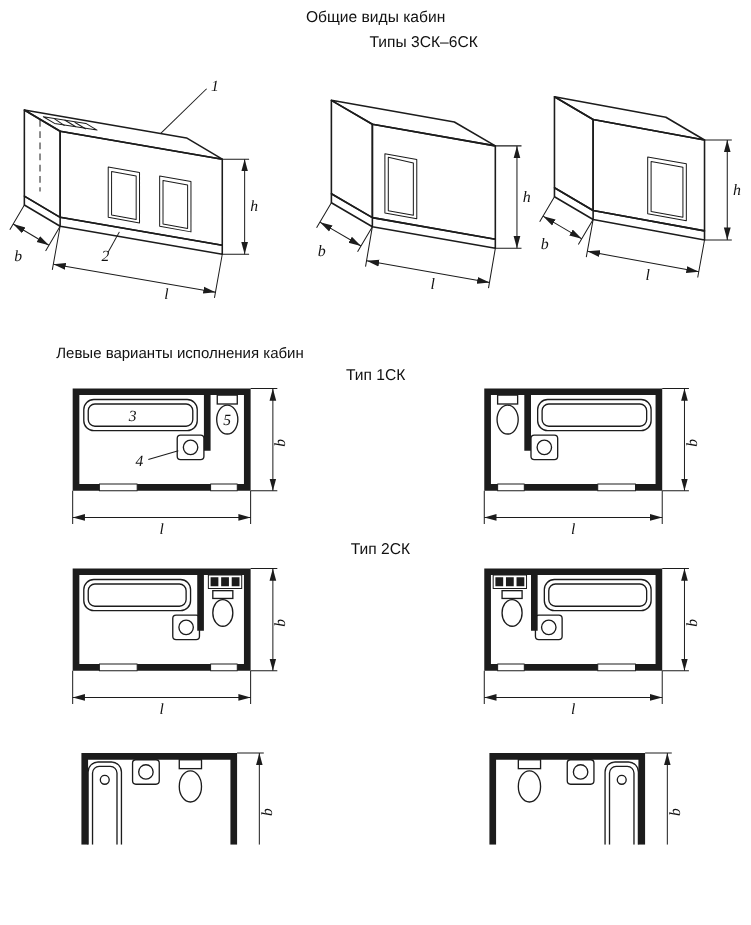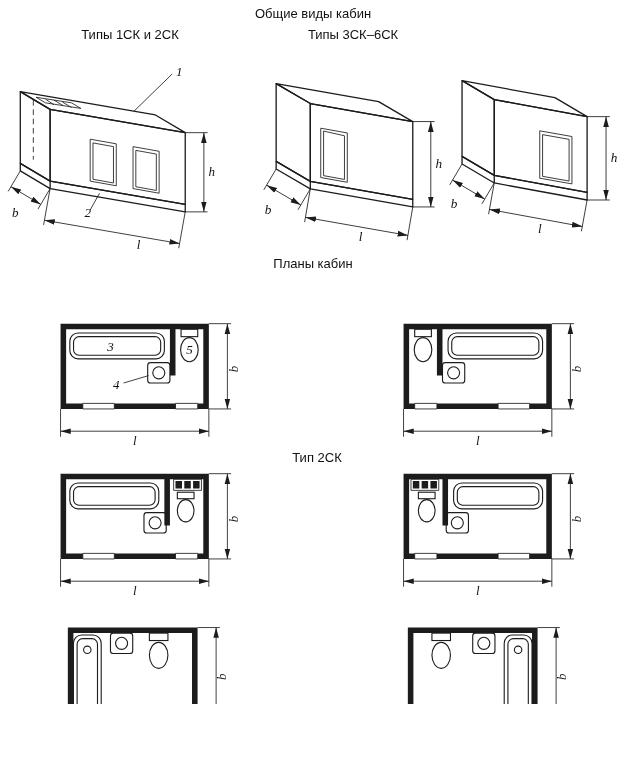--- a/index.html
+++ b/index.html
@@ -25,21 +25,20 @@
 
   <svg width="0" height="0" style="position:absolute">
     <defs>
       <marker id="dimarrow" viewBox="0 -4 12 8" markerWidth="12" markerHeight="8" refX="11" refY="0" orient="auto-start-reverse" markerUnits="userSpaceOnUse">
         <path d="M0,3 L0,-3 L11,0 Z" fill="#1c1c1c"></path>
       </marker>
     </defs>
   </svg>
 
   <div class="abs cap" style="left:0;top:6px;width:626px">Общие виды кабин</div>
-  <div class="abs cap" style="left:28px;top:27px;width:204px">Типы 1СК и 2СК</div>
   <div class="abs cap" style="left:262px;top:27px;width:182px">Типы 3СК–6СК</div>
 
   <svg class="abs" style="left:8px;top:46px" width="224" height="205" viewBox="0 0 240 220">
     <g>
       <polygon class="ln" points="45,68 190,93 158,74 13,49"></polygon>
       <polygon class="ln" points="45,68 190,93 190,170 45,145"></polygon>
       <polygon class="ln" points="13,49 45,68 45,145 13,126"></polygon>
       <path class="ln" d="M45,145 L190,170 L190,178 L45,153 Z M13,126 L45,145 L45,153 L13,134 Z"></path>
       <path class="thin" d="M88,145 L116,150 L116,105 L88,100 Z M91,143 L113,147 L113,108 L91,104 Z M134,153 L162,158 L162,113 L134,108 Z M137,151 L159,155 L159,116 L137,112 Z"></path>
       <g>
@@ -116,21 +115,22 @@
       <line class="dim" x1="47" y1="162" x2="145" y2="180" marker-start="url(#dimarrow)" marker-end="url(#dimarrow)"></line>
       <text class="dtx" x="100" y="187" text-anchor="middle">l</text>
     </g>
     <g>
       <path class="dim" d="M18,114 L5,136 M52,134 L39,156"></path>
       <line class="dim" x1="8" y1="131" x2="42" y2="151" marker-start="url(#dimarrow)" marker-end="url(#dimarrow)"></line>
       <text class="dtx" x="6" y="160">b</text>
     </g>
   </svg>
 
-  <div class="abs cap" style="left:0;top:256px;width:626px">Планы кабин</div>
+  <div class="abs cap small" style="left:20px;top:287px;width:260px">Левые варианты исполнения кабин</div>
+  <div class="abs cap" style="left:0;top:305px;width:626px">Тип 1СК</div>
 
   <svg class="abs" style="left:55px;top:318px" width="190" height="130" viewBox="0 0 205 140">
     <path class="wall" d="M6,6h160v6h-160z M6,12h6v80h-6z M160,12h6v80h-6z M6,92h24v6h-24z M64,92h66v6h-66z M154,92h12v6h-12z M124,12h6v50h-6z"></path>
     <path class="thin" d="M30,92h34v6h-34z M130,92h24v6h-24z"></path>
     <g>
       <rect class="fix" x="16" y="16" width="102" height="28" rx="9"></rect>
       <rect class="fix" x="20" y="20" width="94" height="20" rx="6"></rect>
     </g>
     <g>
       <rect class="fix" x="100" y="48" width="24" height="22" rx="3"></rect>

